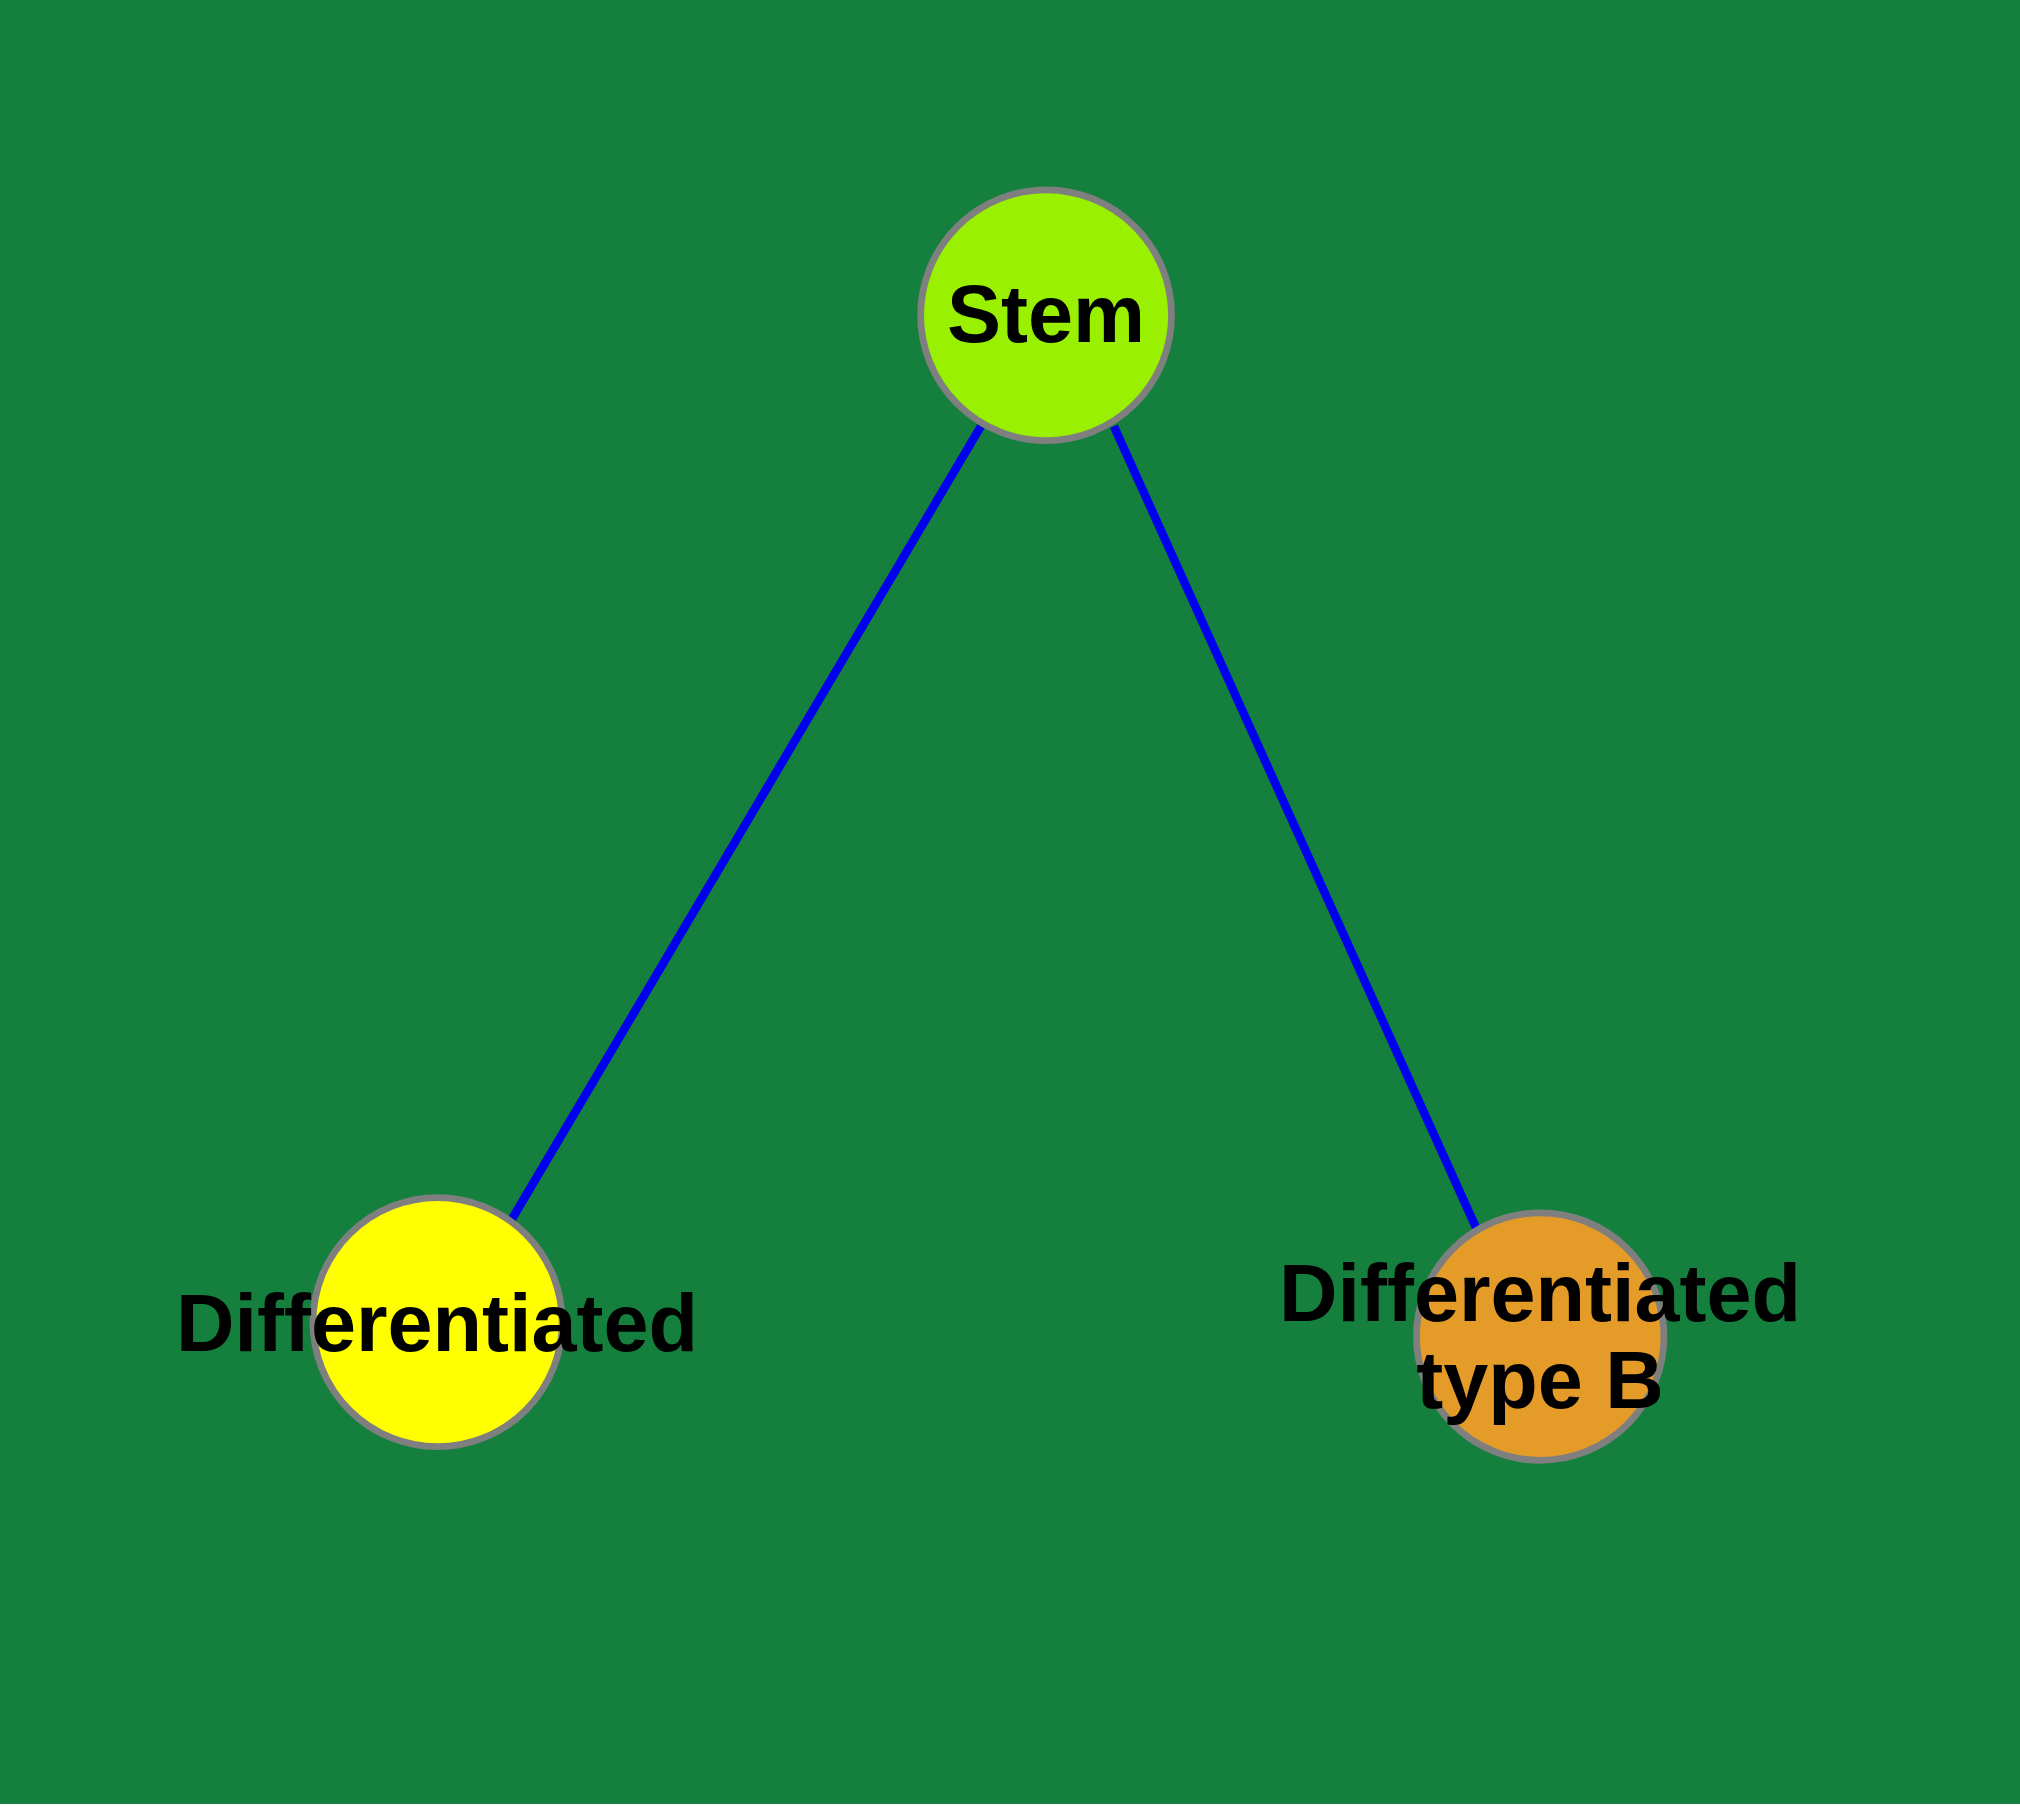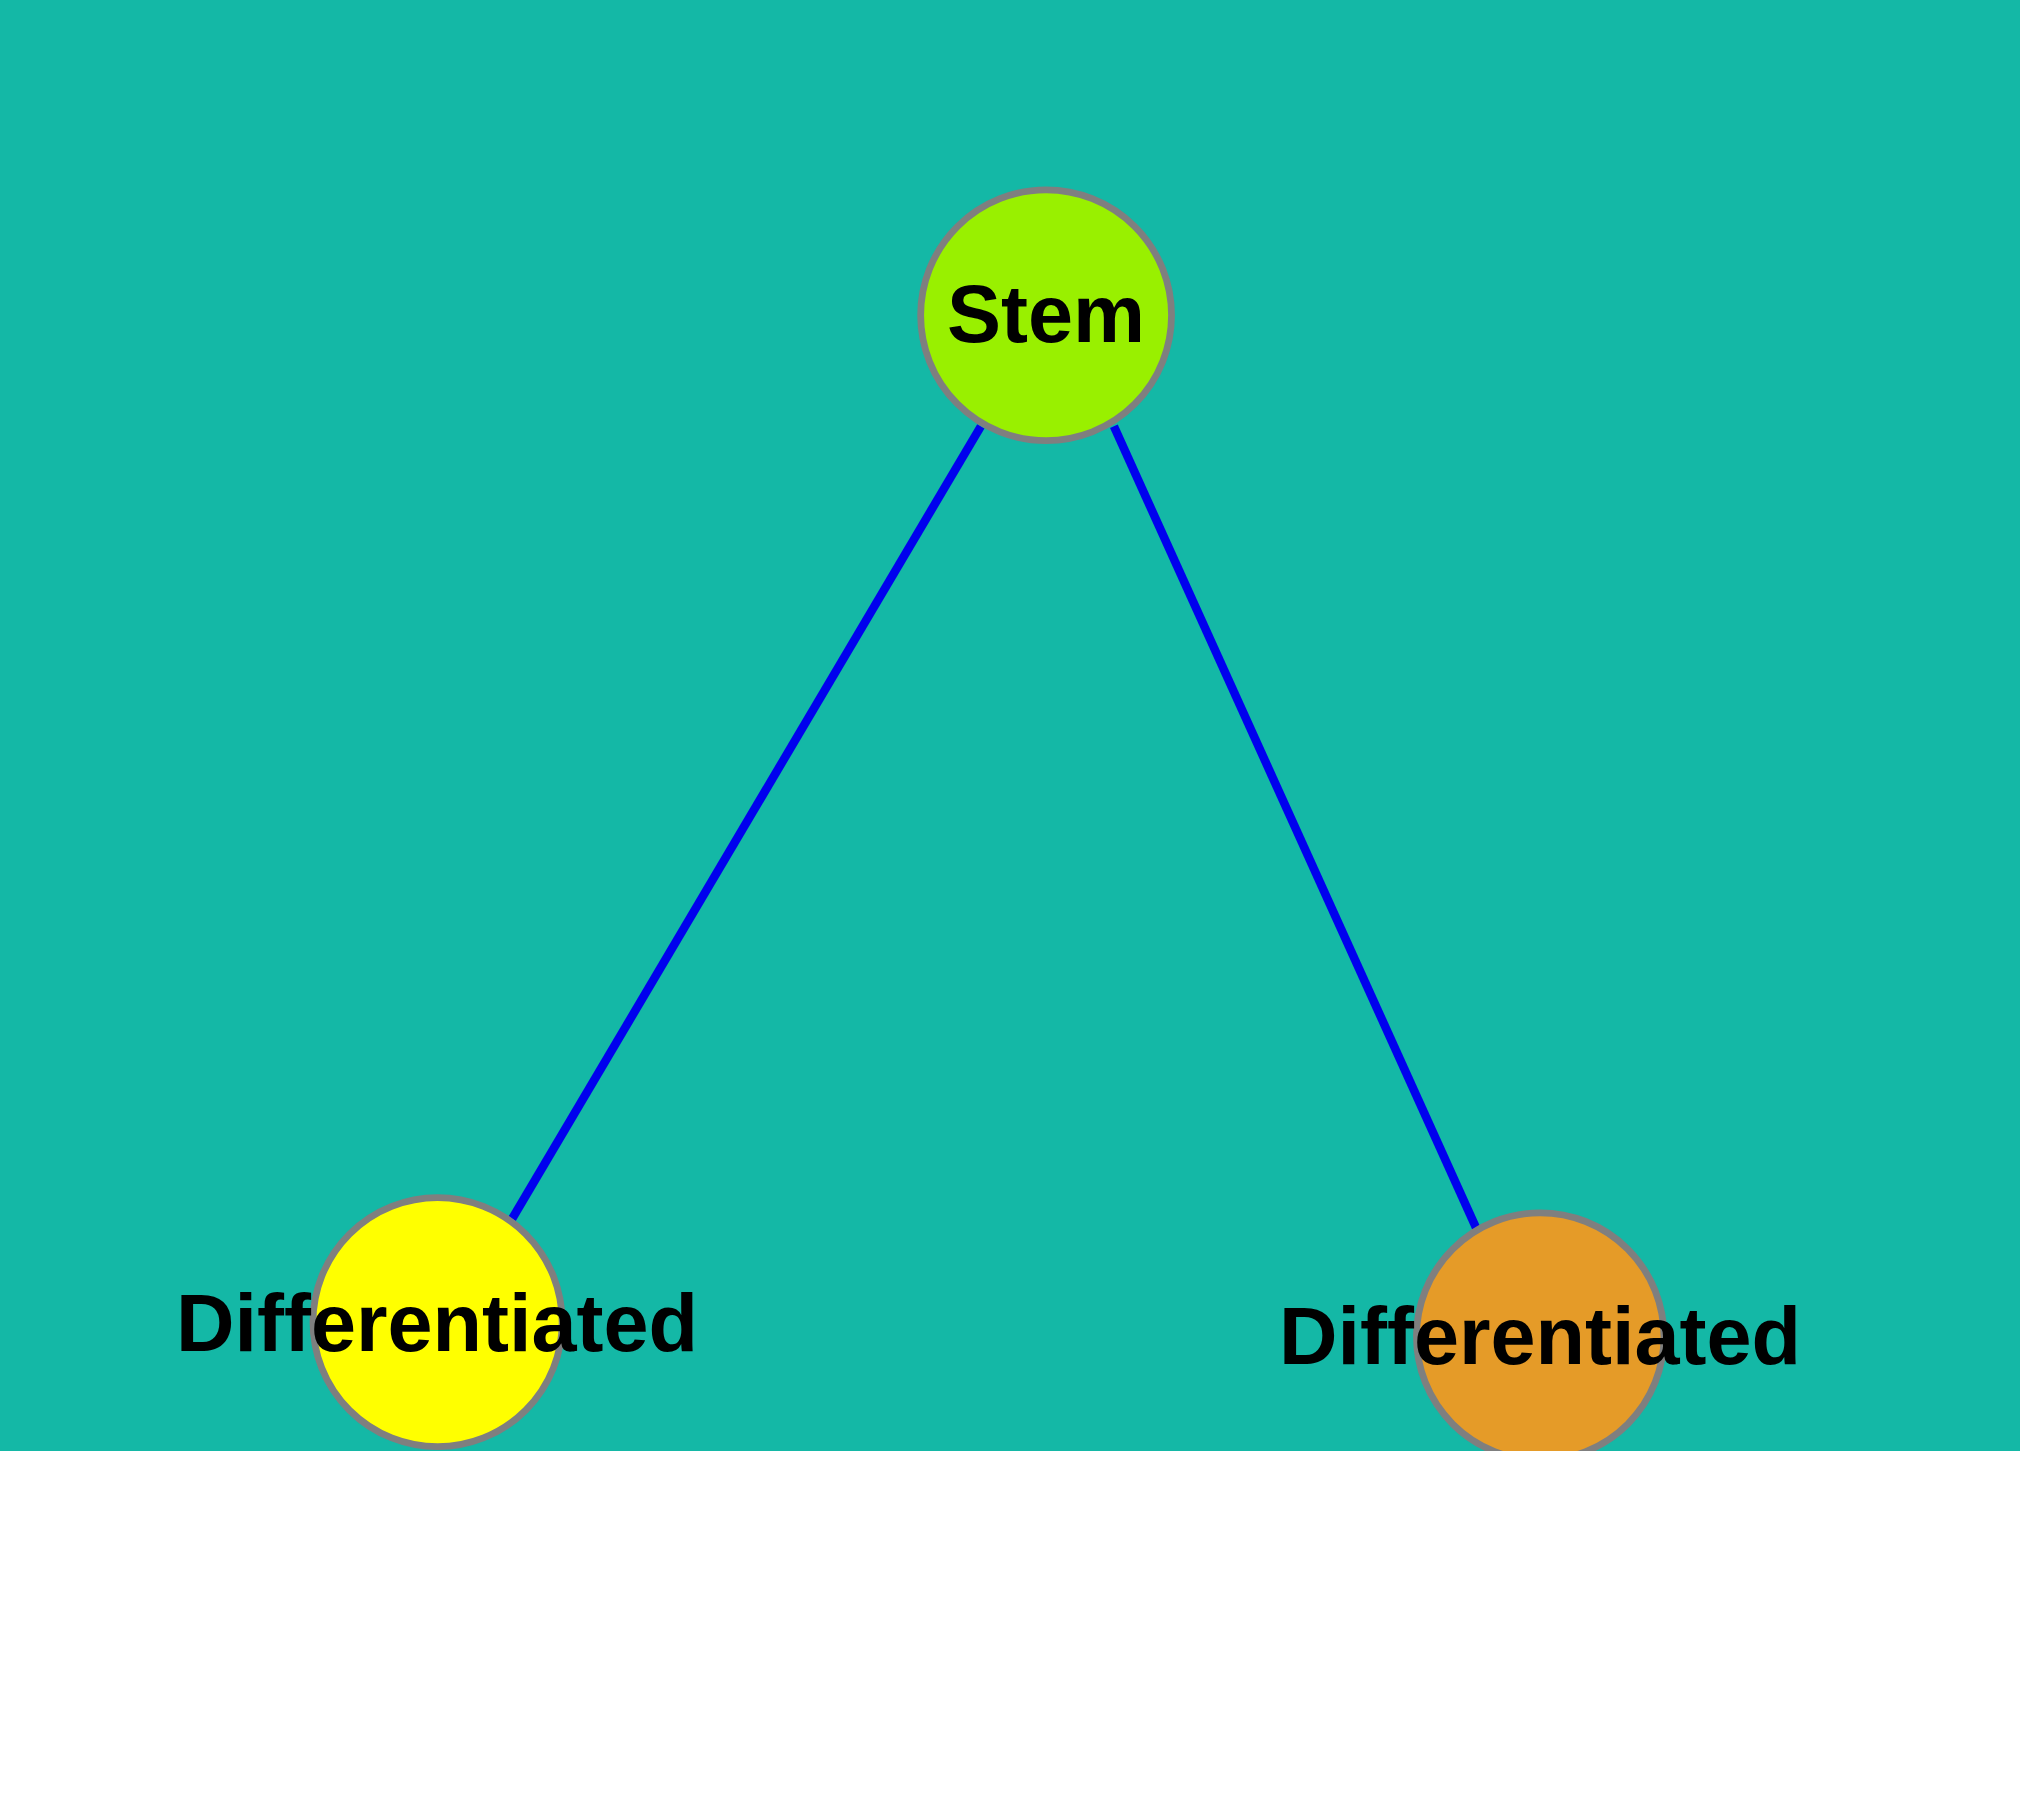--- a/index.html
+++ b/index.html
@@ -51,21 +51,21 @@
   #label-typeb {
     font-size: 81px;
     left: 1540px;
     top: 1337px;
     transform: translate(-50%, -50%);
   }
 </style>
 </head>
 <body>
 
-<div id="canvas" style="width: 2021px; height: 1451px; background: #14b8a6;">
+<div id="canvas" style="width: 2021px; height: 1804px; background: #15803d;">
 
   <svg id="graph-svg" viewBox="0 0 2384 2138" xmlns="http://www.w3.org/2000/svg">
 
     <g>
       <line x1="1157" y1="503" x2="604" y2="1438" stroke="#0000ee" stroke-width="10" stroke-linecap="butt"></line>
       <line x1="1314" y1="503" x2="1742" y2="1450" stroke="#0000ee" stroke-width="10" stroke-linecap="butt"></line>
     </g>
 
     <g>
       <circle cx="1234" cy="372" r="148" fill="#99f000" stroke="#7f7f7f" stroke-width="8"></circle>
@@ -77,16 +77,17 @@
   <div class="node-label" id="label-stem" style="left: 1046px; color: rgb(0, 0, 0);">
     <span class="line">Stem</span>
   </div>
 
   <div class="node-label" id="label-typea" style="left: 437px; color: rgb(0, 0, 0);">
     <span class="line">Differentiated</span>
   </div>
 
   <div class="node-label" id="label-typeb" style="left: 1540px; color: rgb(0, 0, 0);">
     <span class="line">Differentiated</span>
+    <span class="line">type B</span>
   </div>
 
 </div>
 
 
 </body></html>

